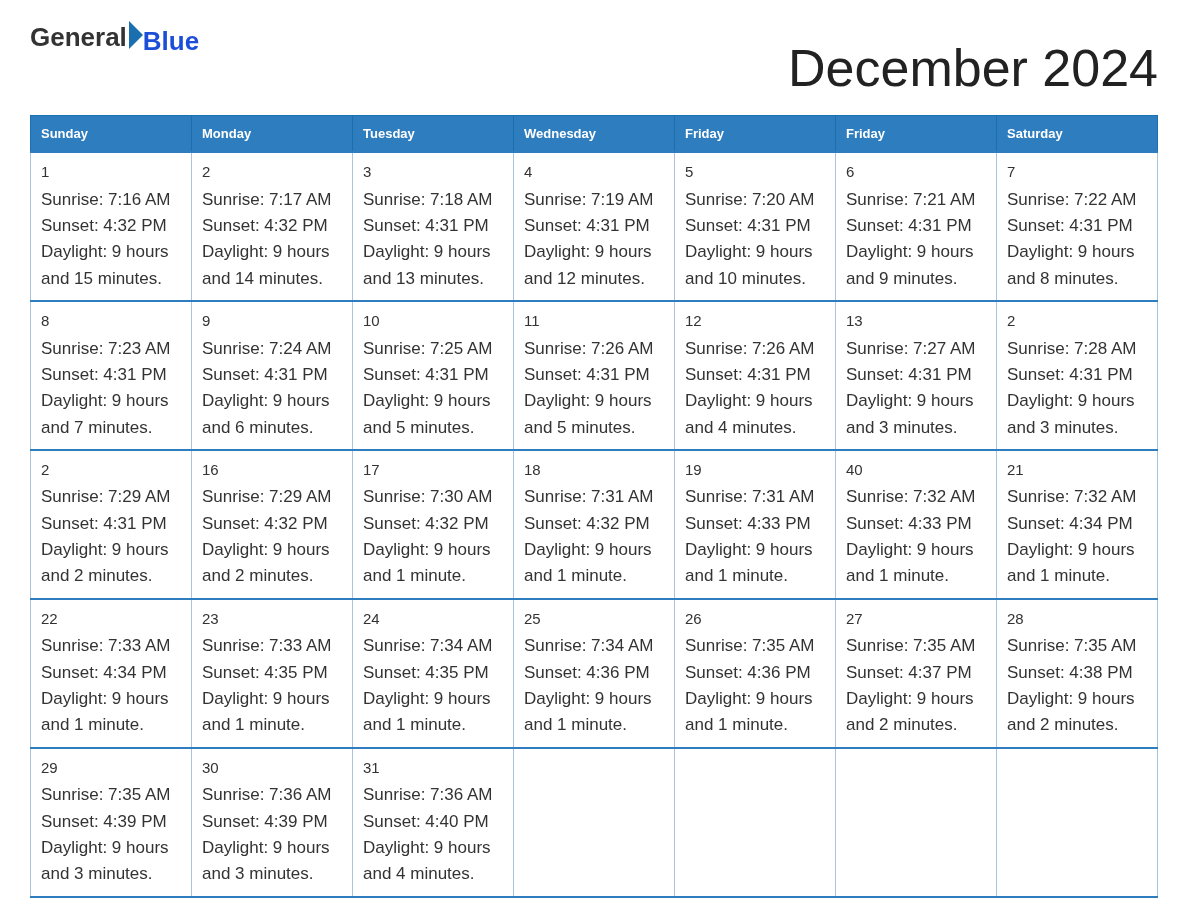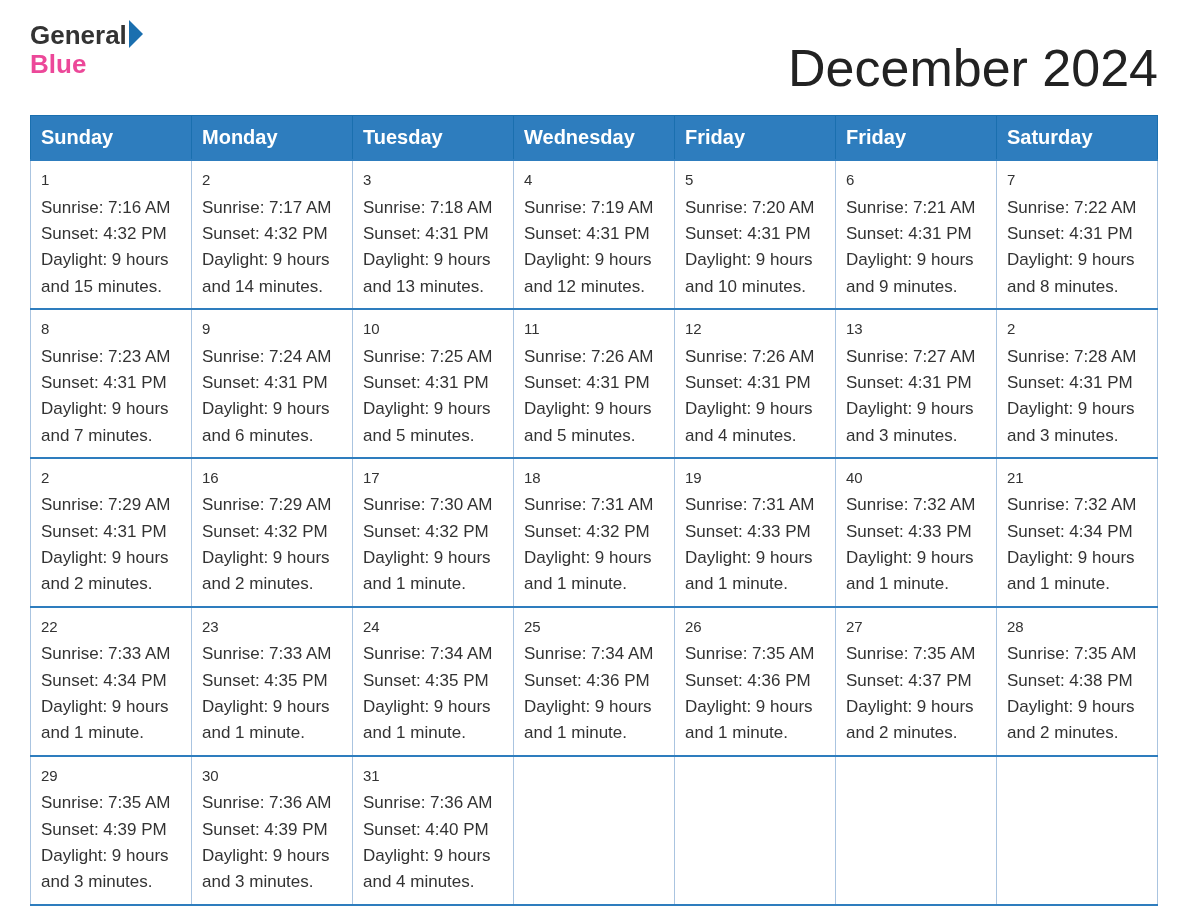--- a/index.html
+++ b/index.html
@@ -25,32 +25,33 @@
       width: 0;
       height: 0;
       border-left: 14px solid #1a6faf;
       border-top: 14px solid transparent;
       border-bottom: 14px solid transparent;
       margin-left: 2px;
       margin-top: -4px;
     }
     .logo-wrapper {
       display: flex;
-      flex-direction: column;
+      flex-direction: row;
     }
     .logo-top {
       display: flex;
       align-items: center;
     }
     .logo-bottom {
       font-size: 26px;
       font-weight: bold;
-      color: #ec4899;
+      color: #1d4ed8;
       margin-left: 0;
       line-height: 1;
+      margin-top: 8px;
     }
     .title-section {
       text-align: right;
       margin-top: 20px;
     }
     .month-title {
       font-size: 52px;
       font-weight: normal;
       color: #222;
       line-height: 1.1;
@@ -61,21 +62,21 @@
       margin-top: 4px;
     }
     .calendar-table {
       width: 100%;
       border-collapse: collapse;
       border: 1px solid #1a6faf;
     }
     .calendar-table th {
       background-color: #2e7dbe;
       color: #fff;
-      font-size: 20px;
+      font-size: 13px;
       font-weight: bold;
       padding: 10px 10px;
       text-align: left;
       border: 1px solid #1a6faf;
     }
     .calendar-table td {
       vertical-align: top;
       padding: 8px 10px;
       border: 1px solid #aac4e0;
       min-height: 100px;

